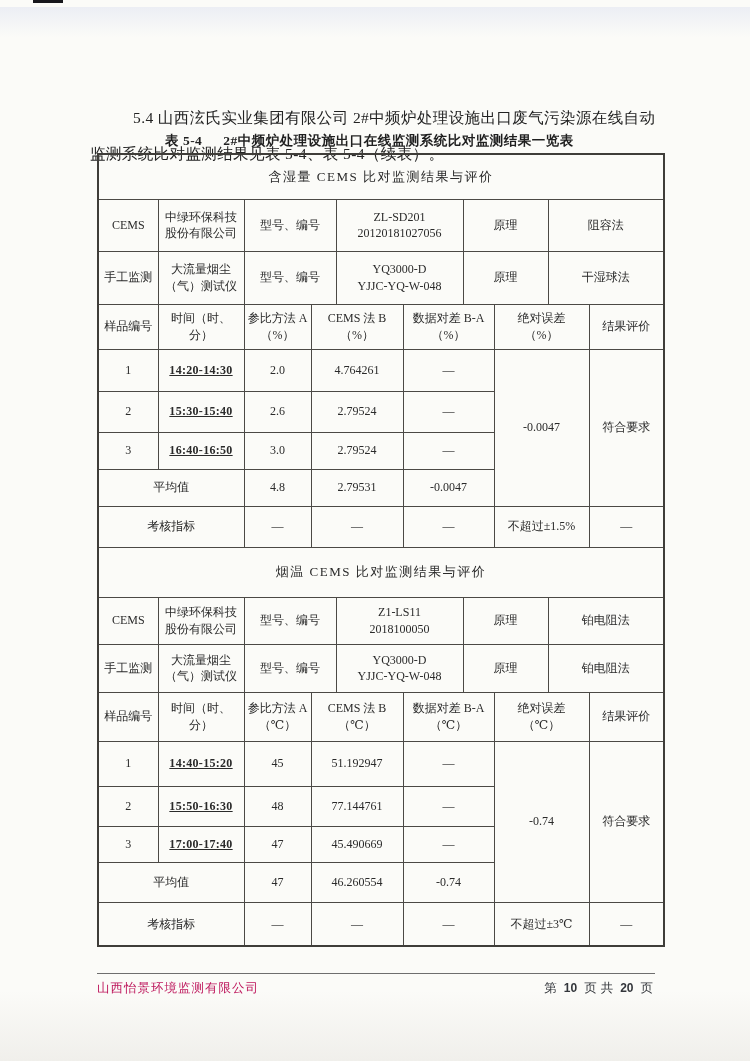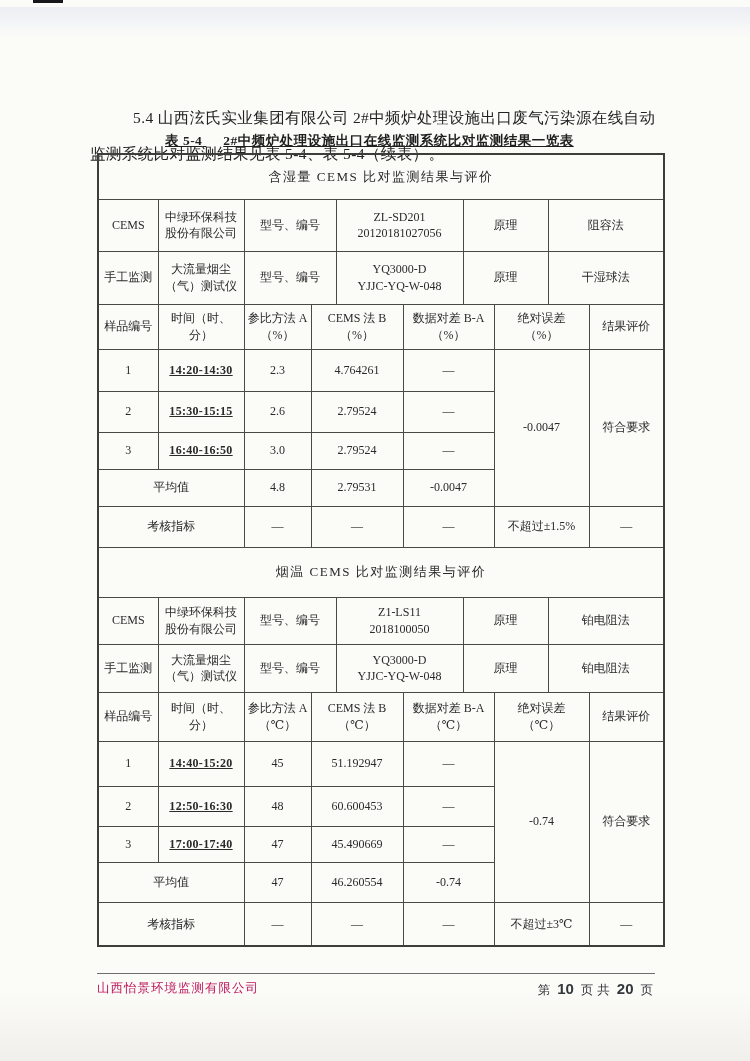--- a/index.html
+++ b/index.html
@@ -12,38 +12,38 @@
   .top-band{position:absolute;top:7px;left:0;width:750px;height:30px;
     background:linear-gradient(180deg,#ecEEf4 0%,rgba(236,238,244,0) 100%);}
   .scan-mark{position:absolute;top:0;left:33px;width:30px;height:3px;background:#17171c;}
   .bottom-tint{position:absolute;bottom:0;left:0;width:750px;height:70px;
     background:linear-gradient(0deg,#f0efeb 0%,rgba(240,239,235,0) 100%);}
 
   .intro{position:absolute;left:90px;top:84px;width:576px;
     font-size:15.5px;line-height:36px;text-indent:43px;letter-spacing:0.4px;color:#222;}
 
   .caption{position:absolute;left:97px;top:132px;width:566px;font-weight:bold;
-    font-size:13.5px;color:#1f1f1f;letter-spacing:0.5px;text-decoration:underline;}
+    font-size:13.5px;color:#1f1f1f;letter-spacing:0.5px;}
   .caption .cap-label{margin-left:68px;}
   .caption .cap-title{margin-left:17px;}
 
   table.cmp{position:absolute;left:97px;top:153px;width:566px;
     border-collapse:collapse;table-layout:fixed;font-size:12px;
     border:2px solid #3f3d39;padding-left:37px;}
   table.cmp td{border:1px solid #4b4945;text-align:center;vertical-align:middle;
     padding:0 2px;white-space:pre-line;line-height:1.35;color:#2a2a2a;}
   td.sec-title{font-size:13px;letter-spacing:1.5px;}
   td.t-bold{font-weight:bold;letter-spacing:0.3px;text-decoration:underline;}
 
   .footer-line{position:absolute;left:97px;top:973px;width:558px;height:0;
     border-top:1.5px solid #6e6e6e;}
   .footer-company{position:absolute;left:97px;top:980px;font-size:12.5px;
     letter-spacing:1px;color:#be185d;}
   .footer-page{position:absolute;right:95px;top:980px;font-size:12.5px;color:#33363b;}
-  .footer-page .num{font-weight:bold;margin:0 5px;font-family:"Liberation Sans",sans-serif;font-size:15px;}
+  .footer-page .num{font-weight:bold;margin:0 5px;font-family:"Liberation Sans",sans-serif;font-size:12px;}
   .footer-page .w{margin:0 2px;}
 </style>
 </head>
 <body>
 
 <div class="top-band"></div>
 <div class="scan-mark"></div>
 <div class="bottom-tint"></div>
 
 <p class="intro">5.4 山西泫氏实业集团有限公司 2#中频炉处理设施出口废气污染源在线自动监测系统比对监测结果见表 5-4、表 5-4（续表）。</p>
@@ -100,29 +100,29 @@
 （%）</td>
     <td colspan="2">数据对差 B-A
 （%）</td>
     <td colspan="2">绝对误差
 （%）</td>
     <td>结果评价</td>
   </tr>
   <tr style="height:42px">
     <td>1</td>
     <td class="t-bold">14:20-14:30</td>
-    <td>2.3</td>
+    <td>2.0</td>
     <td colspan="2">4.764261</td>
     <td colspan="2">—</td>
     <td colspan="2" rowspan="4">-0.0047</td>
     <td rowspan="4">符合要求</td>
   </tr>
   <tr style="height:41px">
     <td>2</td>
-    <td class="t-bold">15:30-15:15</td>
+    <td class="t-bold">15:30-15:40</td>
     <td>2.6</td>
     <td colspan="2">2.79524</td>
     <td colspan="2">—</td>
   </tr>
   <tr style="height:37px">
     <td>3</td>
     <td class="t-bold">16:40-16:50</td>
     <td>3.0</td>
     <td colspan="2">2.79524</td>
     <td colspan="2">—</td>
@@ -182,23 +182,23 @@
     <td>1</td>
     <td class="t-bold">14:40-15:20</td>
     <td>45</td>
     <td colspan="2">51.192947</td>
     <td colspan="2">—</td>
     <td colspan="2" rowspan="4">-0.74</td>
     <td rowspan="4">符合要求</td>
   </tr>
   <tr style="height:40px">
     <td>2</td>
-    <td class="t-bold">12:50-16:30</td>
+    <td class="t-bold">15:50-16:30</td>
     <td>48</td>
-    <td colspan="2">60.600453</td>
+    <td colspan="2">77.144761</td>
     <td colspan="2">—</td>
   </tr>
   <tr style="height:36px">
     <td>3</td>
     <td class="t-bold">17:00-17:40</td>
     <td>47</td>
     <td colspan="2">45.490669</td>
     <td colspan="2">—</td>
   </tr>
   <tr style="height:40px">

